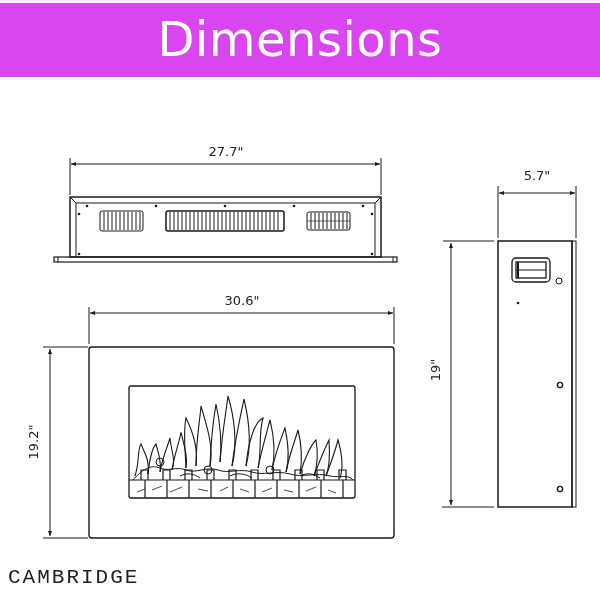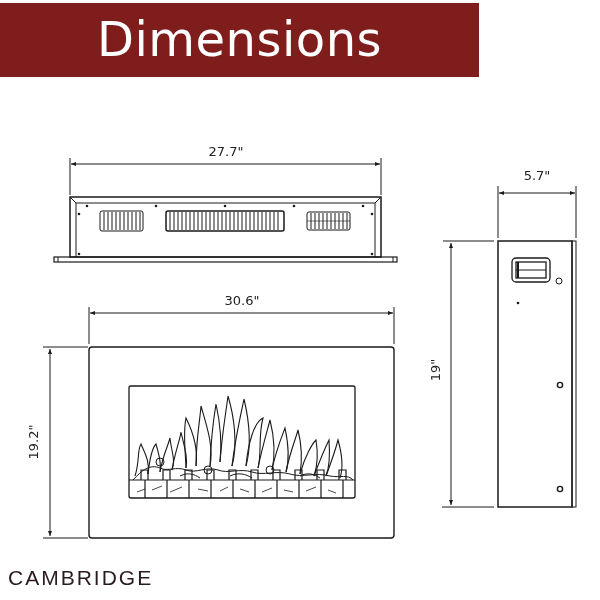--- a/index.html
+++ b/index.html
@@ -1,31 +1,31 @@
 <!DOCTYPE html>
 <html><head>
 <meta charset="utf-8">
 <style>
   html, body { margin: 0; padding: 0; background: #ffffff; }
   body { width: 600px; height: 600px; position: relative; overflow: hidden; }
   .banner {
-    position: absolute; left: 0; top: 3px; width: 479px; height: 74px;
-    background: #7f1d1d;
+    position: absolute; left: 0; top: 3px; width: 600px; height: 74px;
+    background: #d946ef;
     display: flex; align-items: center; justify-content: center;
   }
   .banner-title {
     color: #ffffff; font-family: "DejaVu Sans", sans-serif;
     font-size: 48px; font-weight: normal; letter-spacing: 0.5px;
     line-height: 1; margin-top: -2px;
   }
   svg.drawing { position: absolute; left: 0; top: 0; width: 600px; height: 600px; }
   .dim-label { font-family: "DejaVu Sans", sans-serif; font-size: 13px; fill: #222; }
   .brand {
     position: absolute; left: 8px; top: 566px;
-    font-family: Liberation Sans, sans-serif; font-size: 21px; letter-spacing: 2px;
+    font-family: Liberation Mono, monospace; font-size: 21px; letter-spacing: 2px;
     color: #2a1a1e;
   }
 </style>
 </head>
 <body>
 
 <div class="banner">
   <span class="banner-title">Dimensions</span>
 </div>
 

